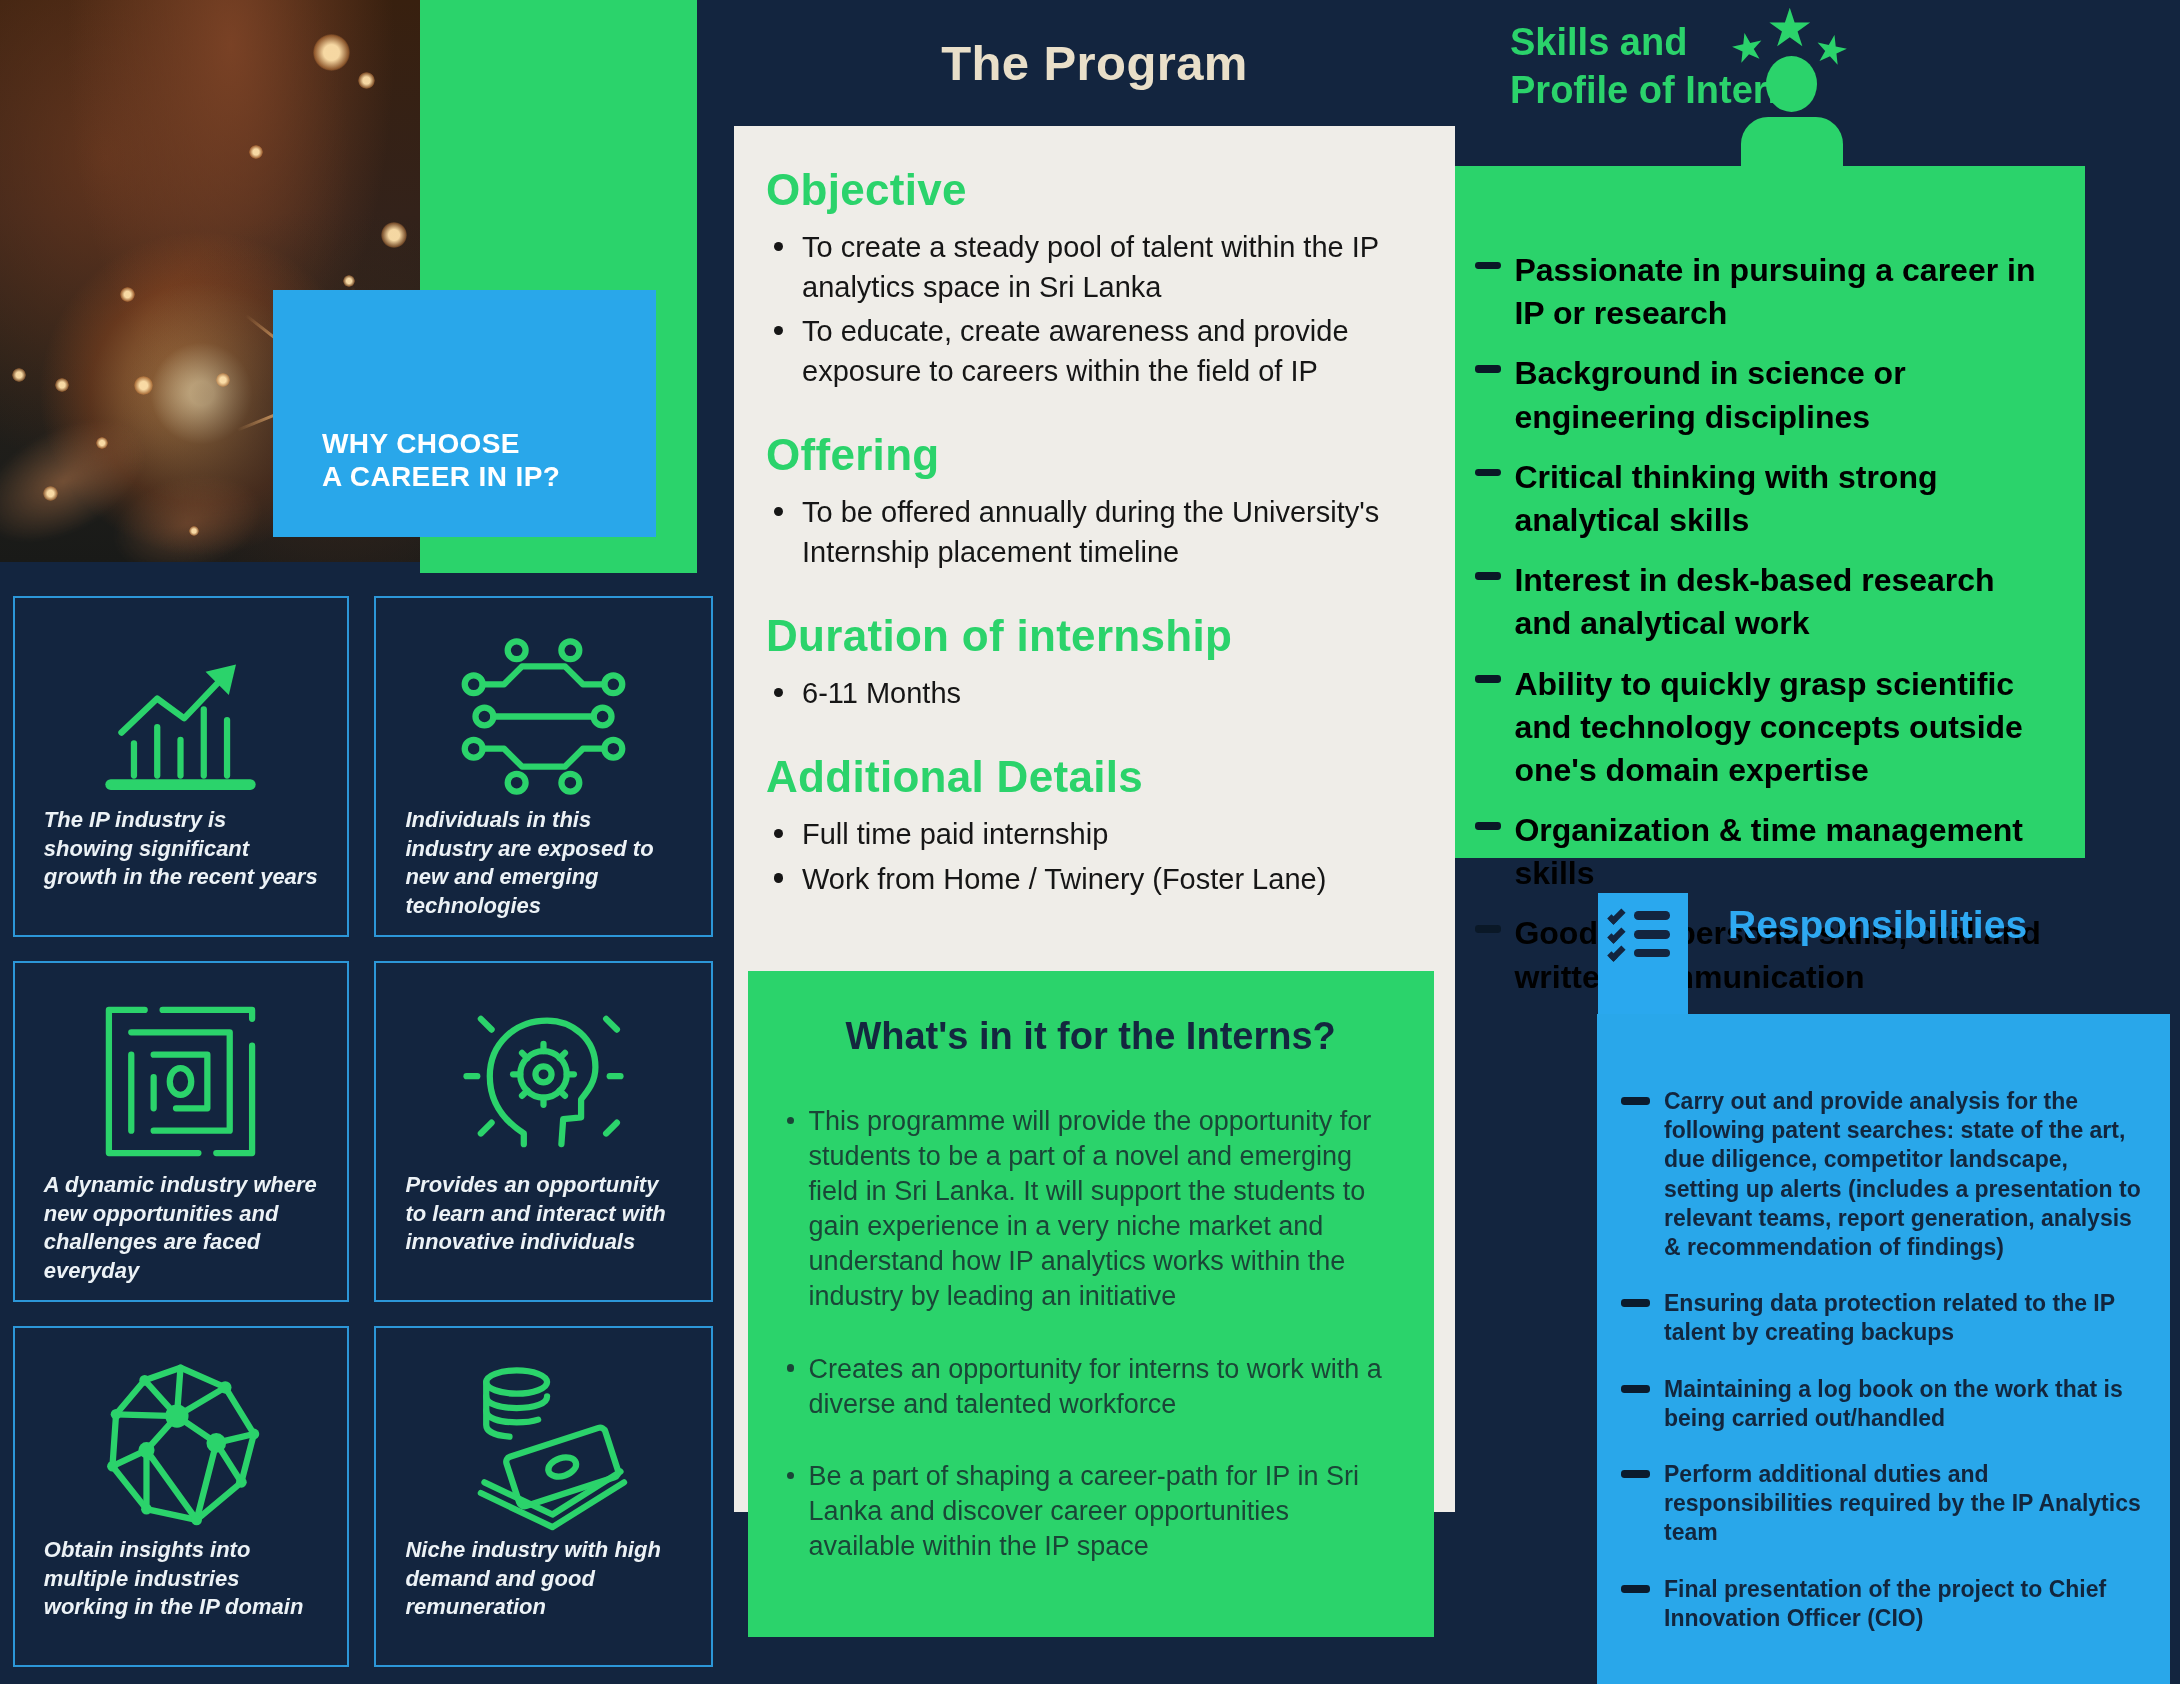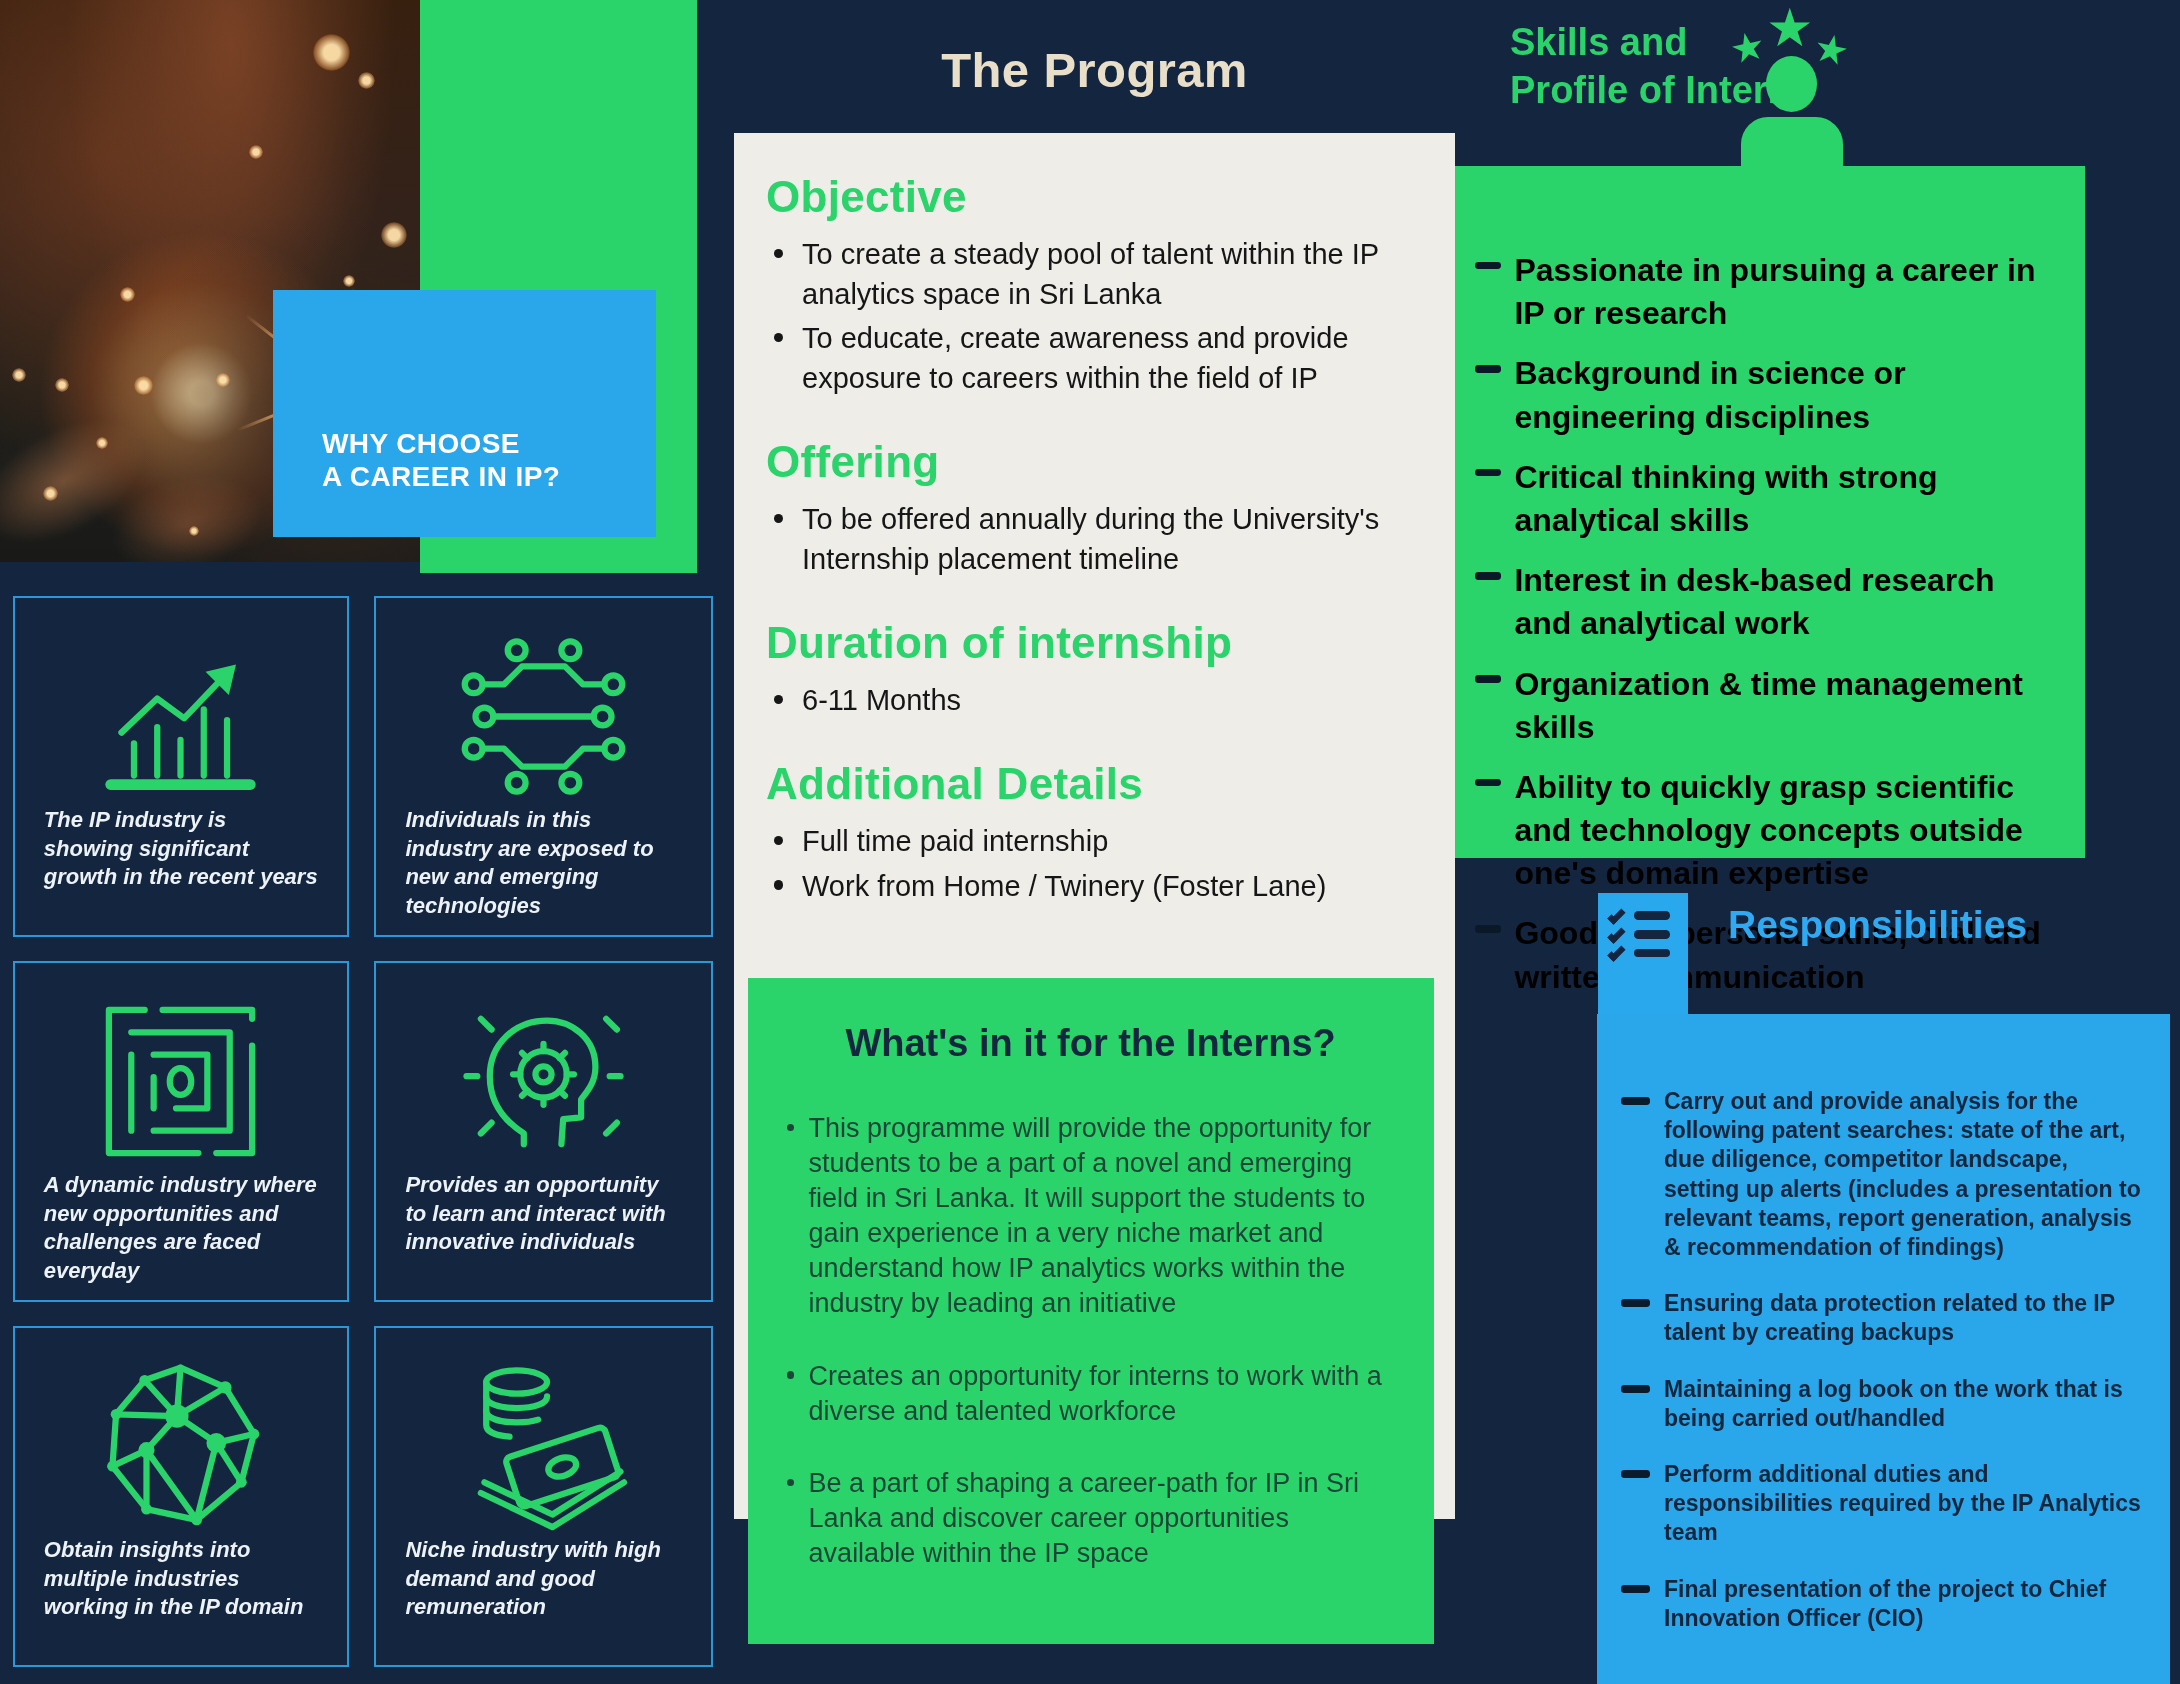--- a/index.html
+++ b/index.html
@@ -36,21 +36,21 @@
     color:#FFFFFF; font-size:28px; font-weight:800; line-height:1.2; letter-spacing:0.4px; }
 
   .cards-grid { position:absolute; left:12.8px; top:596px; display:grid;
     grid-template-columns:336px 339px; grid-auto-rows:341px; column-gap:25.6px; row-gap:24px; }
   .card { border:2.6px solid #2C97D8; display:flex; flex-direction:column; align-items:center;
     padding:29px 29px 49px 29px; background:transparent;font-style:italic; }
   .card-icon { flex:1; display:flex; align-items:center; justify-content:center; }
   .card-text { width:100%; color:#ECF2F6; font-size:22px; font-weight:700; line-height:1.3; }
 
   
-  .panel-mid { position:absolute; left:734px; top:7px; width:721px; height:1512px; background:#EFEDE8; }
+  .panel-mid { position:absolute; left:734px; top:0; width:721px; height:1512px; background:#EFEDE8; }
   .mid-header { position:absolute; left:0; top:0; width:100%; height:126px; background:#13253F;
     display:flex; align-items:center; justify-content:center; }
   .mid-header h1 { color:#E9DFC9; font-size:49px; font-weight:800; letter-spacing:0.4px; }
   .mid-content { position:absolute; left:0; top:126px; width:100%; padding:0 24px 0 32px; }
   .h-green { color:#2BD36B; font-size:44px; font-weight:800; margin:39px 0 12px 0; letter-spacing:0.3px; }
   .h-green.first { }
   ul.mid-list { list-style:none; }
   ul.mid-list li { position:relative; padding-left:36px; font-size:29px; line-height:1.38; color:#161616; margin-bottom:4.3px; }
   ul.mid-list li::before { content:""; position:absolute; left:7.7px; top:14.5px; width:9.4px; height:9.4px; border-radius:50%; background:#161616; }
 
@@ -309,22 +309,22 @@
       <div class="head"></div>
       <div class="bodyv"></div>
     </div>
 
     <div class="skills-box">
       <ul>
         <li>Passionate in pursuing a career in IP or research</li>
         <li>Background in science or engineering disciplines</li>
         <li>Critical thinking with strong analytical skills</li>
         <li>Interest in desk-based research and analytical work</li>
+        <li>Ability to quickly grasp scientific and technology concepts outside one's domain expertise</li>
         <li>Organization &amp; time management skills</li>
-        <li>Ability to quickly grasp scientific and technology concepts outside one's domain expertise</li>
         <li>Good interpersonal skills, oral and written communication</li>
       </ul>
     </div>
 
     <div class="check-icon">
       <div class="crow">
           <span class="chk"></span>
           <span class="cbar"></span>
         </div>
       <div class="crow">

